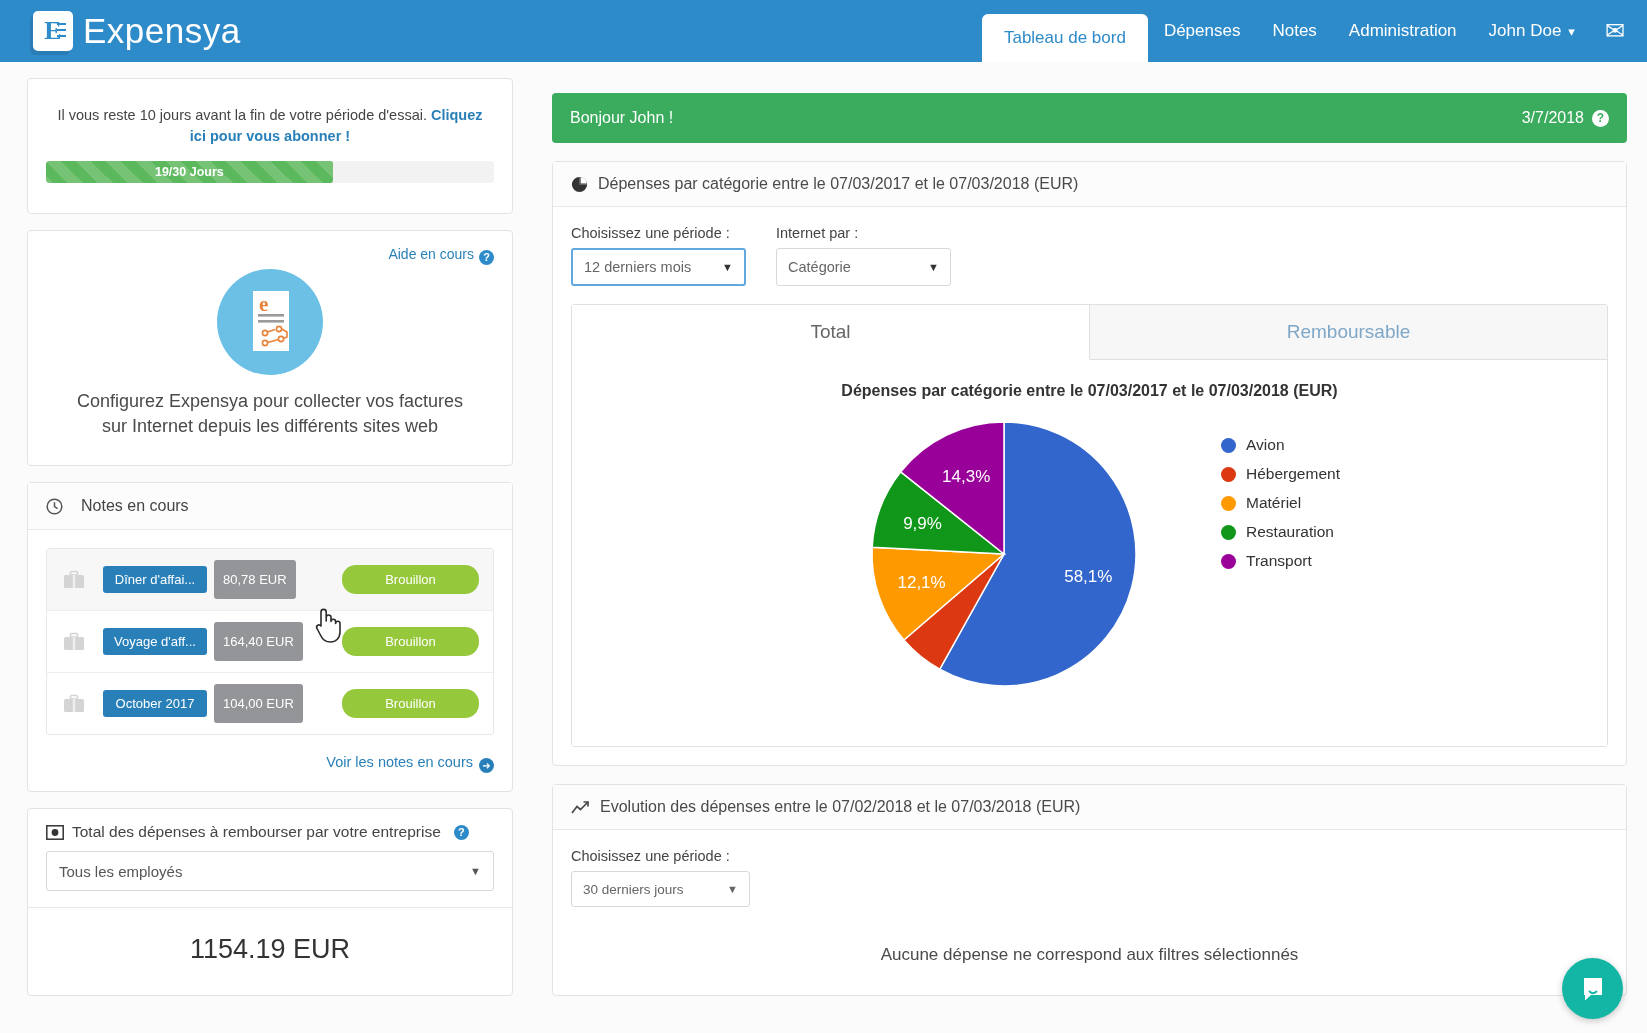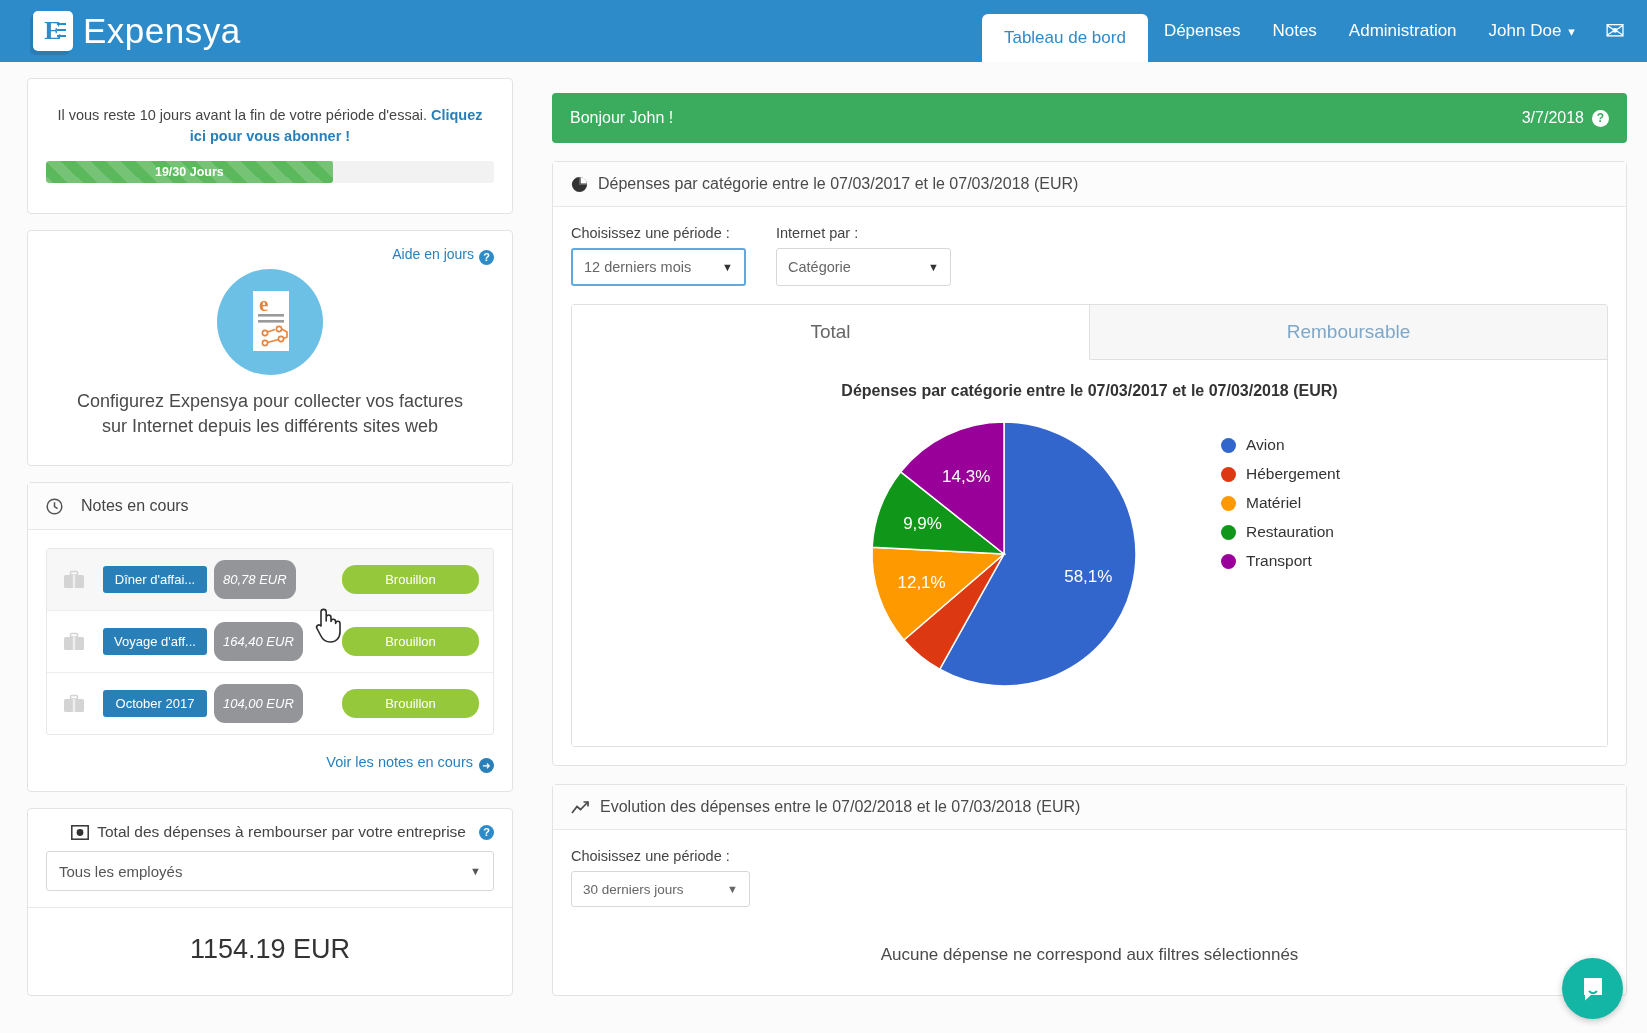--- a/index.html
+++ b/index.html
@@ -121,39 +121,39 @@
   }
   .note-row:last-child { border-bottom: none; }
   .note-row.hovered { background: #f7f7f7; }
   .bag-icon { width: 26px; margin-right: 16px; display:flex; justify-content:center; }
   .tag-blue {
     background: #2980b9; color: #fff; font-size: 13px; padding: 6px 9px;
     border-radius: 3px; white-space: nowrap; min-width: 104px; text-align: center;
   }
   .tag-gray {
     background: #939598; color: #fff; font-size: 13px; padding: 12px 9px;
-    border-radius: 11px; margin-left: 7px; white-space: nowrap; font-style: italic;
+    border-radius: 3px; margin-left: 7px; white-space: nowrap;
   }
   .status-pill {
     margin-left: auto; background: #96c83c; color: #fff; font-size: 13px;
     border-radius: 14px; padding: 7px 0; width: 137px; text-align: center;
     cursor: pointer;
   }
   .voir-line { text-align: right; padding: 0 18px 18px 0; }
   .voir-link { color: #2980b9; font-size: 14.5px; cursor: pointer; }
   .arrow-circ {
     display: inline-block; width: 15px; height: 15px; border-radius: 50%;
     background: #2980b9; color: #fff; font-size: 10px; text-align: center;
     line-height: 15px; margin-left: 6px; vertical-align: -2px;
   }
 
   
   .total-head {
     padding: 14px 18px 10px 18px; font-size: 15.5px; color: #444;
-    display: flex; align-items: center; gap: 8px; justify-content: flex-end;
+    display: flex; align-items: center; gap: 8px;
   }
   .select-box {
     margin: 0 18px 16px 18px; border: 1px solid #d8d8d8; border-radius: 3px;
     height: 40px; display: flex; align-items: center; padding: 0 12px;
     font-size: 15px; color: #555; cursor: pointer; background: #fff;
   }
   .select-box .caret { margin-left: auto; font-size: 11px; color: #555; }
   .total-amount {
     border-top: 1px solid #e8e8e8; text-align: center; font-size: 27px;
     color: #333; padding: 26px 0 30px 0;
@@ -269,21 +269,21 @@
       </div>
       <div class="progress-outer">
         <div class="progress-fill" id="trialFill" style="width: 64%;">
           <span>19/30 Jours</span>
         </div>
       </div>
     </div>
 
     <div class="card">
       <div class="aide-line">
-        <span class="aide-link">Aide en jours</span><span class="help-dot">?</span>
+        <span class="aide-link">Aide en cours</span><span class="help-dot">?</span>
       </div>
       <div class="config-icon-wrap">
         <svg width="106" height="106" viewBox="0 0 106 106">
           <circle cx="53" cy="53" r="53" fill="#6cc0e5"></circle>
           <rect x="36" y="22" width="36" height="60" fill="#ffffff"></rect>
           <text x="42" y="42" font-family="Liberation Serif, serif" font-size="21" font-weight="bold" fill="#e8833a">e</text>
           <rect x="41" y="45" width="26" height="2.6" fill="#9a9a9a"></rect>
           <rect x="41" y="51" width="26" height="2.6" fill="#9a9a9a"></rect>
           <g stroke="#e8833a" stroke-width="1.6" fill="none">
             <circle cx="48" cy="64" r="2.6"></circle>

